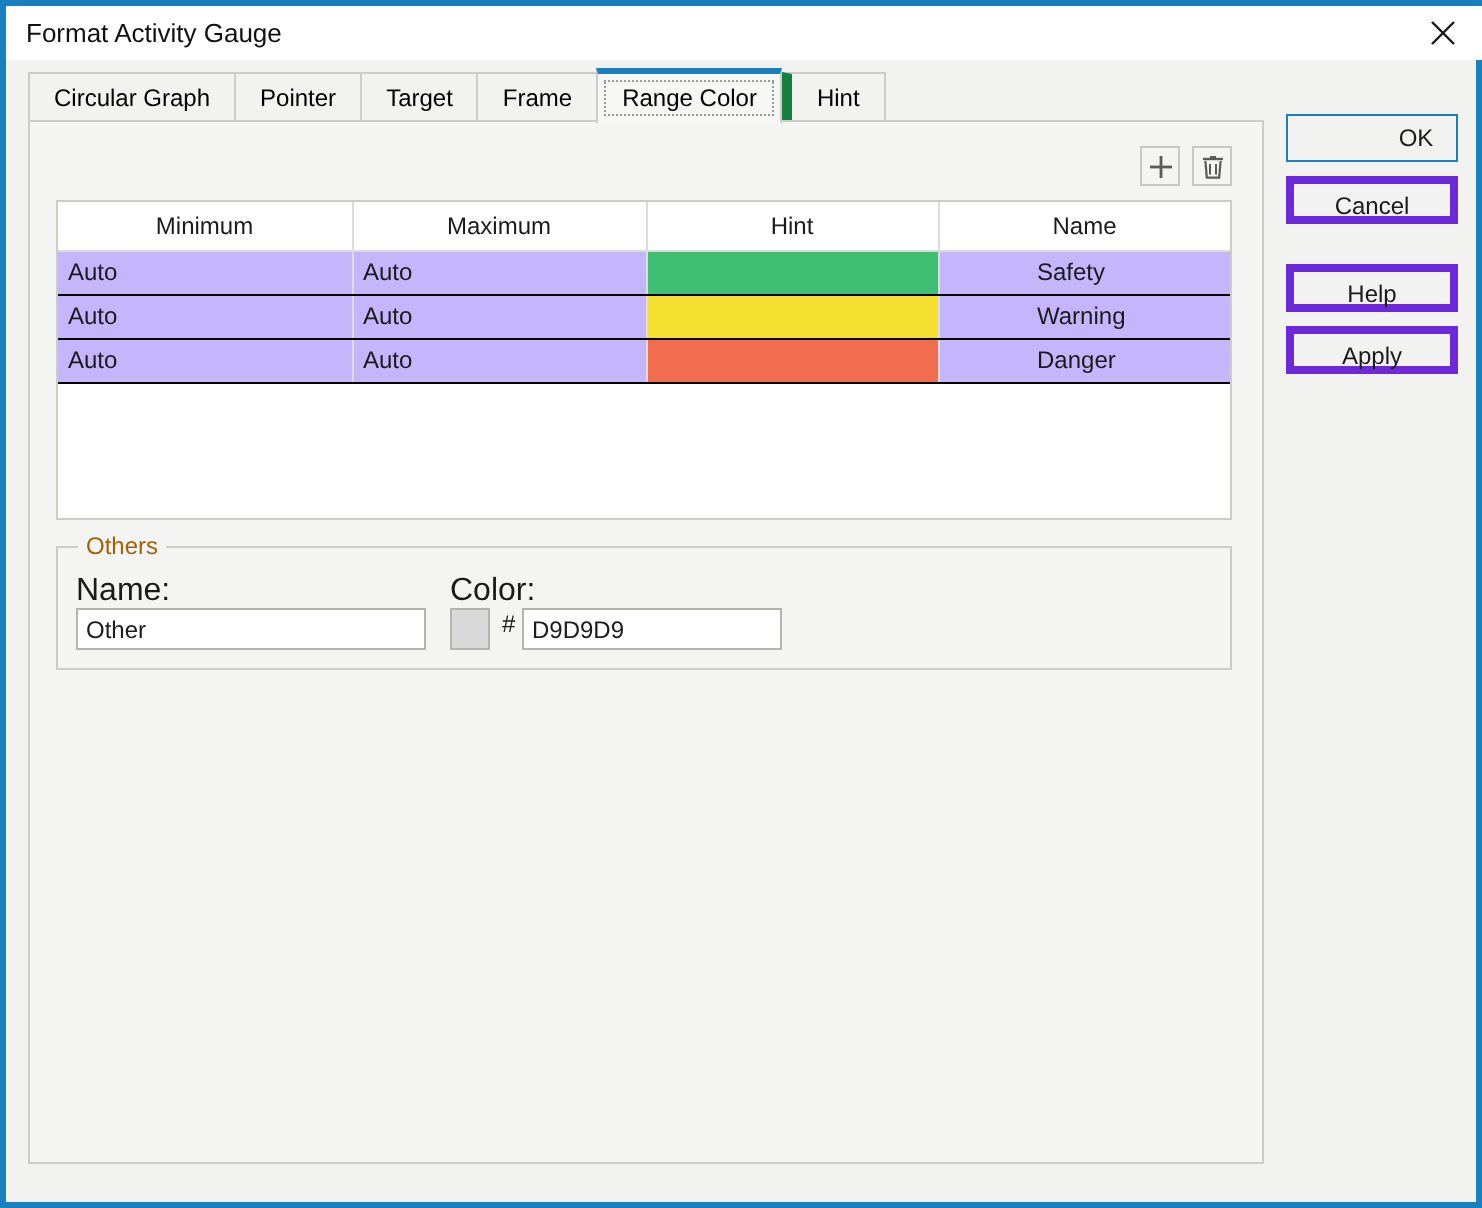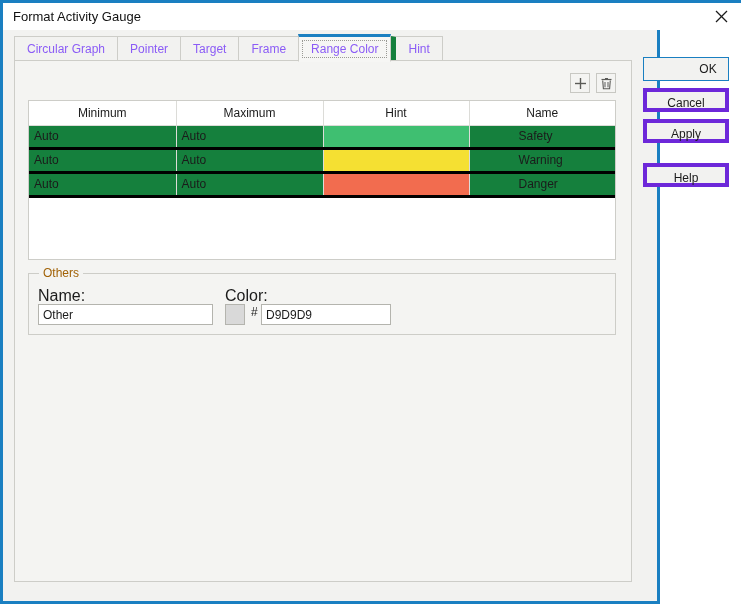--- a/index.html
+++ b/index.html
@@ -13,21 +13,21 @@
     font-family: "Liberation Sans", sans-serif;
     font-size: 12px;
     color: #1b1b1b;
     overflow: hidden;
   }
 
   
   #window {
     position: absolute;
     left: 0; top: 0;
-    width: 660px; height: 604px;
+    width: 741px; height: 604px;
     box-sizing: border-box;
     border: 3px solid #1a7fc1;
     border-top: none;
     background: #f2f2f0;
   }
 
   
   #titlebar {
     position: absolute;
     left: 0; top: 0;
@@ -67,21 +67,21 @@
     height: 25px;
     box-sizing: border-box;
     padding: 0 12px;
     display: flex;
     align-items: center;
     justify-content: center;
     background: #f2f2f0;
     border: 1px solid #cdcdc8;
     border-right: none;
     font-size: 12px;
-    color: #8b5cf6;
+    color: #000000;
     white-space: nowrap;
     cursor: default;
   }
   .tab:last-child { border-right: 1px solid #cdcdc8; }
   .tab.selected {
     height: 28px;
     background: #f6f6f4;
     border: 1px solid #cdcdc8;
     border-top: 3px solid #1a7fc1;
     border-bottom: 1px solid #f6f6f4;
@@ -147,22 +147,22 @@
     color: #1b1b1b;
     background: #ffffff;
     border-right: 1px solid #dcdcd8;
     border-bottom: 1px solid #dcdcd8;
   }
   #range-table th:last-child { border-right: none; }
   #range-table td {
     height: 21px;
     padding: 0;
     border-right: 1px solid #dcdcd8;
-    border-bottom: 3px solid #000000;
-    background: #15803d;
+    border-bottom: 1px solid #000000;
+    background: #c4b5fd;
     color: #1b1b1b;
   }
   #range-table td:last-child { border-right: none; padding-left: 44px; }
   .cell-text {
     padding-left: 5px;
     line-height: 21px;
     display: block;
   }
   .color-swatch-cell {
     display: block;
@@ -388,17 +388,17 @@
       <div id="others-color-swatch" style="background-color: rgb(217, 217, 217);"></div>
       <div id="others-hash">#</div>
       <input class="text-input" id="others-color-input" type="text" value="D9D9D9" style="">
     </fieldset>
 
   </div>
 
   <div id="button-column">
     <button class="dlg-btn default" id="btn-ok">OK</button>
     <button class="dlg-btn" id="btn-cancel">Cancel</button>
+    <button class="dlg-btn" id="btn-help">Help</button>
     <button class="dlg-btn" id="btn-apply">Apply</button>
-    <button class="dlg-btn" id="btn-help">Help</button>
   </div>
 
 </div>
 
 </body></html>

